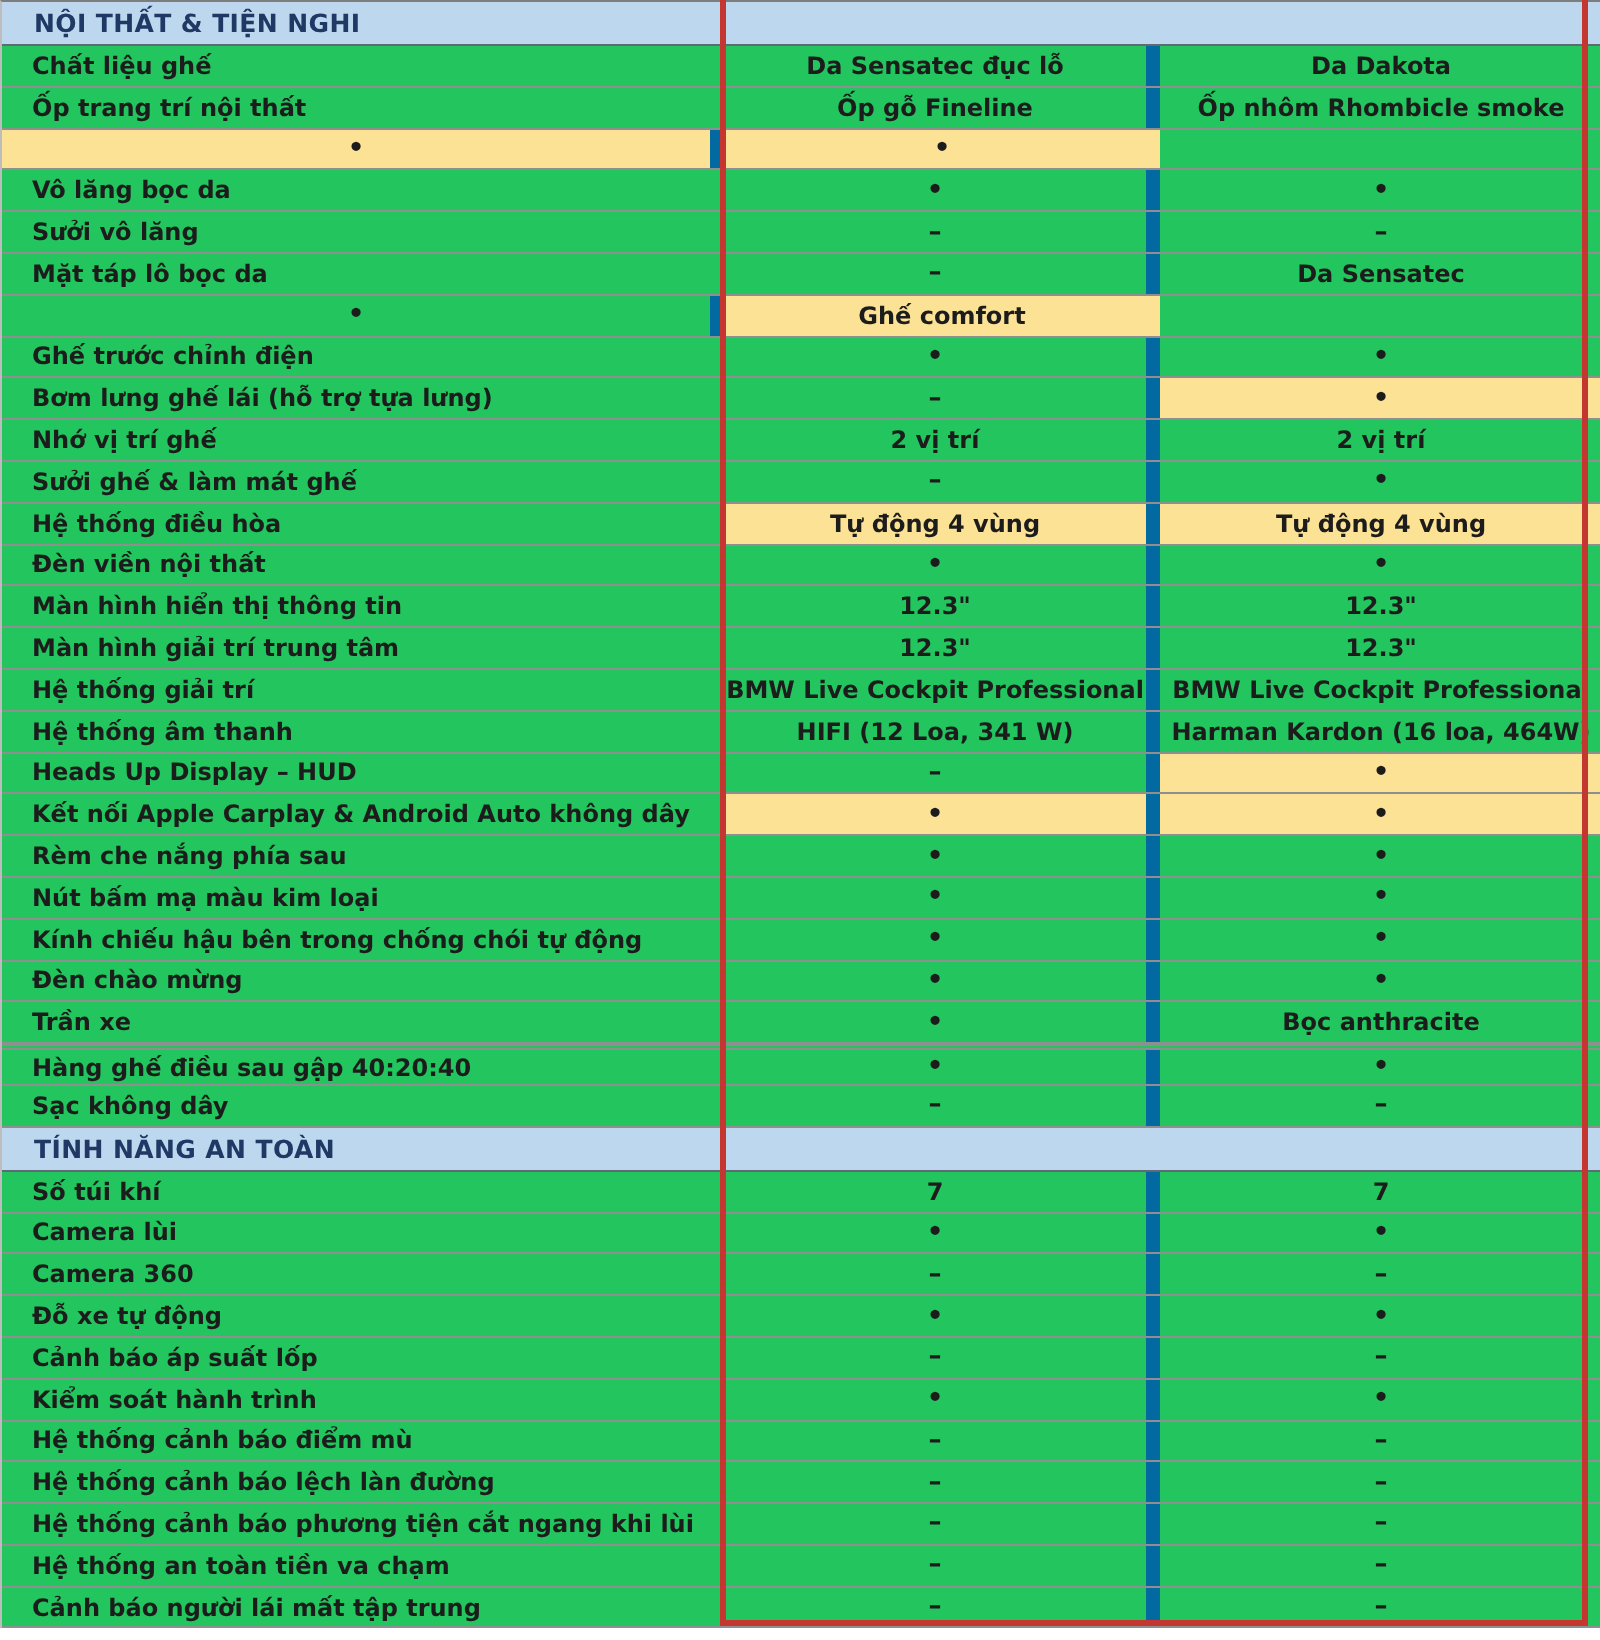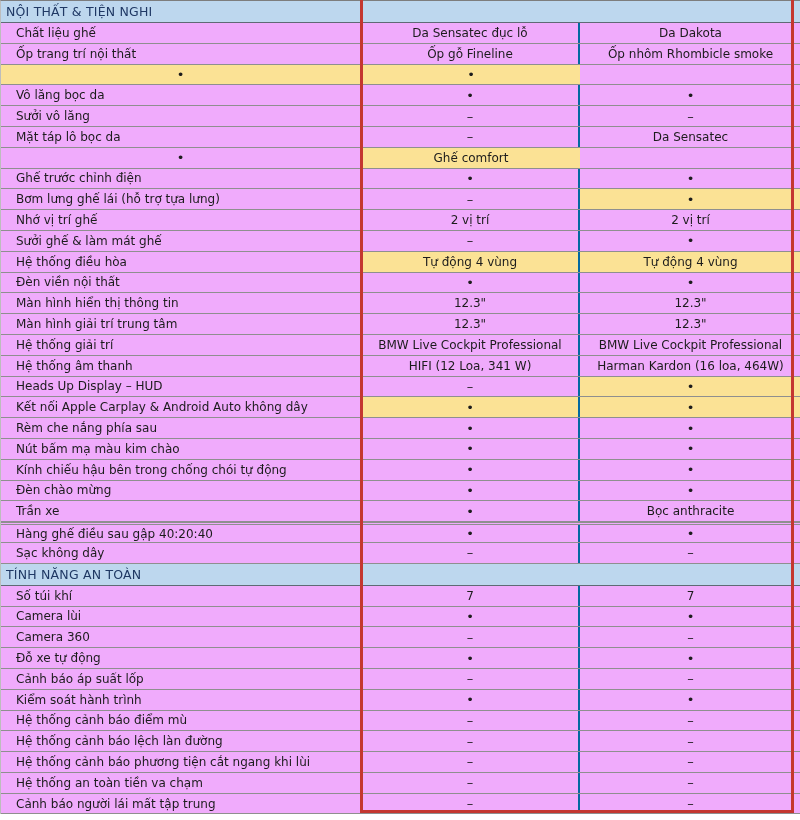--- a/index.html
+++ b/index.html
@@ -12,54 +12,55 @@
   }
   .spec-table{
     position:absolute;top:0;left:0;width:800px;
     border-top:1px solid #7d7d7d;
     border-left:1px solid #bdbdbd;
   }
   .section-header{
     height:22px;
     background:#BDD7EE;
     color:#1F3864;
-    font-weight:normal;
+    font-weight:bold;
     font-size:12.5px;
     display:flex;align-items:center;
-    padding-left:5px;
+    padding-left:16px;
     border-bottom:1px solid #5f6a75;
     box-sizing:border-box;
     letter-spacing:.2px;
   }
   .spec-row{
     display:grid;
     grid-template-columns:361px 218px 221px;
     height:20.8px;
     border-bottom:1px solid #8f8f8f;
     box-sizing:border-box;
-    background:#f0abfc;
+    background:#22c55e;
+    font-weight:bold;
   }
   .spec-row.thick{
     border-top:3px double #8f8f8f;
   }
   .cell{
     display:flex;align-items:center;
     font-size:12px;color:#1c1c1c;
     box-sizing:border-box;
     overflow:hidden;white-space:nowrap;
   }
   .cell-label{
     padding-left:15px;
     border-right:1px solid #8f8f8f;
   }
   .cell-val{
     justify-content:center;
     text-align:center;
   }
-  .cell-v1{ border-right:2px solid #0369a1; }
+  .cell-v1{ border-right:7px solid #0369a1; }
   .cell-val.sym{ font-size:13px; }
   .hl{ background:#FBE295; }
   .red-frame{
     position:absolute;
     left:360px;top:-4px;
     width:434px;height:817px;
     border:3px solid #C43730;
     pointer-events:none;
     box-sizing:border-box;
     z-index:5;
@@ -162,21 +163,21 @@
       <div class="cell cell-label">Kết nối Apple Carplay &amp; Android Auto không dây</div>
       <div class="cell cell-val cell-v1 hl sym">•</div>
       <div class="cell cell-val cell-v2 hl sym">•</div>
     </div>
     <div class="spec-row">
       <div class="cell cell-label">Rèm che nắng phía sau</div>
       <div class="cell cell-val cell-v1 sym">•</div>
       <div class="cell cell-val cell-v2 sym">•</div>
     </div>
     <div class="spec-row">
-      <div class="cell cell-label">Nút bấm mạ màu kim chào</div>
+      <div class="cell cell-label">Nút bấm mạ màu kim loại</div>
       <div class="cell cell-val cell-v1 sym">•</div>
       <div class="cell cell-val cell-v2 sym">•</div>
     </div>
     <div class="spec-row">
       <div class="cell cell-label">Kính chiếu hậu bên trong chống chói tự động</div>
       <div class="cell cell-val cell-v1 sym">•</div>
       <div class="cell cell-val cell-v2 sym">•</div>
     </div>
     <div class="spec-row">
       <div class="cell cell-label">Đèn chào mừng</div>

